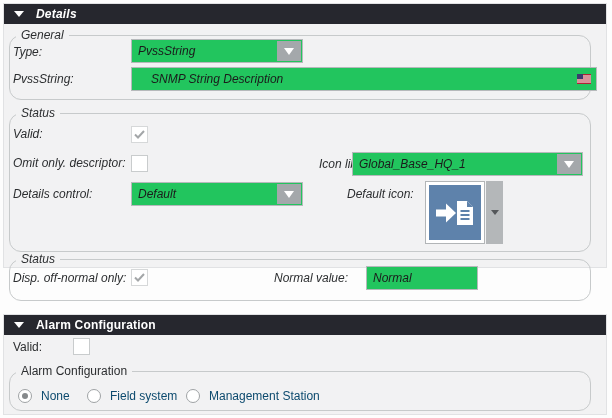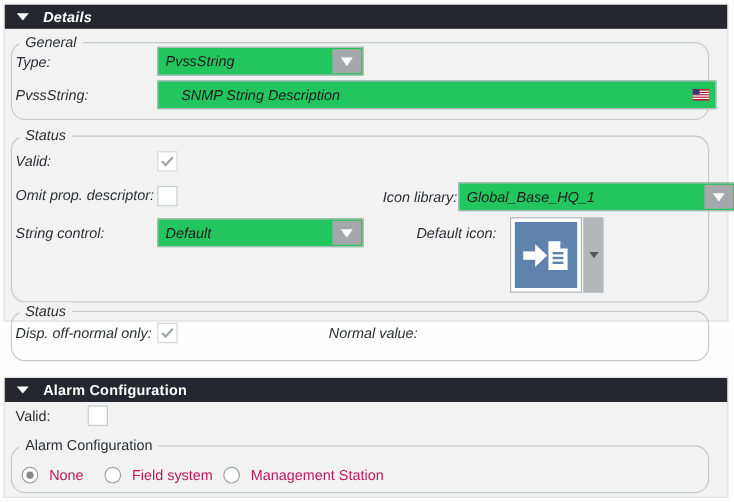--- a/index.html
+++ b/index.html
@@ -24,21 +24,21 @@
         border-top:7px solid #ffffff;}
   .chk{position:absolute;width:15px;height:15px;background:#fff;border:1px solid #c9cccd;
        box-sizing:content-box;display:flex;align-items:center;justify-content:center;}
   .chk svg{display:none;}
   .chk.on svg{display:block;}
   .rgrp{position:absolute;display:flex;align-items:center;height:14px;}
   .rcirc{width:12px;height:12px;border:1px solid #9fa3a5;border-radius:50%;background:#fff;
          display:flex;align-items:center;justify-content:center;}
   .rdot{width:6px;height:6px;border-radius:50%;background:#85898b;display:none;}
   .rgrp.on .rdot{display:block;}
-  .rlbl{margin-left:9px;color:#be185d;}
+  .rlbl{margin-left:9px;color:#0c4a6e;}
   .flag{position:absolute;right:5px;top:50%;transform:translateY(-50%);line-height:0;}
   .icnpick{position:absolute;}
   .tilebox{position:absolute;left:0;top:0;width:60px;height:63px;background:#fff;
            border:1px solid #b2b5b7;box-sizing:border-box;}
   .tile{position:absolute;left:3px;top:3px;right:3px;bottom:3px;background:#5e82ab;
         display:flex;align-items:center;justify-content:center;}
   .strip{position:absolute;left:61px;top:0;width:17px;height:63px;background:#b4b7b9;
          display:flex;align-items:center;justify-content:center;}
   .strip i{width:0;height:0;border-left:4px solid transparent;border-right:4px solid transparent;
          border-top:5px solid #54575a;}
@@ -83,32 +83,32 @@
 
     <div class="fs" style="top:109px;height:139px;">
       <span class="leg">Status</span>
     </div>
     <span class="lbl" style="left:9px;top:123px;">Valid:</span>
     <span class="chk on" style="left:127px;top:122px;border-color:#d6d8d9;">
       <svg width="11" height="9" viewBox="0 0 11 9">
           <polyline points="1,4.5 4,7.5 10,1" fill="none" stroke="#a3a6a8" stroke-width="2"></polyline>
         </svg>
     </span>
-    <span class="lbl" style="left:9px;top:152px;">Omit prop. descriptor:</span>
+    <span class="lbl" style="left:9px;top:152px;">Omit only. descriptor:</span>
     <span class="chk" style="left:127px;top:151px;">
       
     </span>
     <span class="lbl" style="left:315px;top:153px;">Icon library:</span>
-    <div class="field combo" style="left:378px;top:148px;width:231px;height:24px;">
+    <div class="field combo" style="left:348px;top:148px;width:231px;height:24px;">
       <span>Global_Base_HQ_1</span>
       <span class="cbtn">
           <i></i>
         </span>
     </div>
-    <span class="lbl" style="left:9px;top:183px;">String control:</span>
+    <span class="lbl" style="left:9px;top:183px;">Details control:</span>
     <div class="field combo" style="left:127px;top:178px;width:172px;height:24px;">
       <span>Default</span>
       <span class="cbtn">
           <i></i>
         </span>
     </div>
     <span class="lbl" style="left:315px;top:183px;margin-left:28px;">Default icon:</span>
     <div class="icnpick" style="left:421px;top:177px;width:78px;height:63px;">
       <span class="tilebox">
         <span class="tile">
@@ -131,20 +131,23 @@
     <div class="fs" style="top:255px;height:42px;">
       <span class="leg">Status</span>
     </div>
     <span class="lbl" style="left:9px;top:267px;">Disp. off-normal only:</span>
     <span class="chk on" style="left:127px;top:265px;border-color:#d6d8d9;">
       <svg width="11" height="9" viewBox="0 0 11 9">
           <polyline points="1,4.5 4,7.5 10,1" fill="none" stroke="#a3a6a8" stroke-width="2"></polyline>
         </svg>
     </span>
     <span class="lbl" style="left:270px;top:267px;">Normal value:</span>
+    <div class="field" style="left:362px;top:262px;width:112px;height:24px;">
+      <span>Normal</span>
+    </div>
   </div>
 
   <div class="panel" style="top:314px;height:101px;">
     <div class="hdr">
       <span class="tri-exp"></span>
       <span class="hdr-t">Alarm Configuration</span>
     </div>
     <span class="lbl" style="left:9px;top:25px;">Valid:</span>
     <span class="chk" style="left:69px;top:23px;">
       

